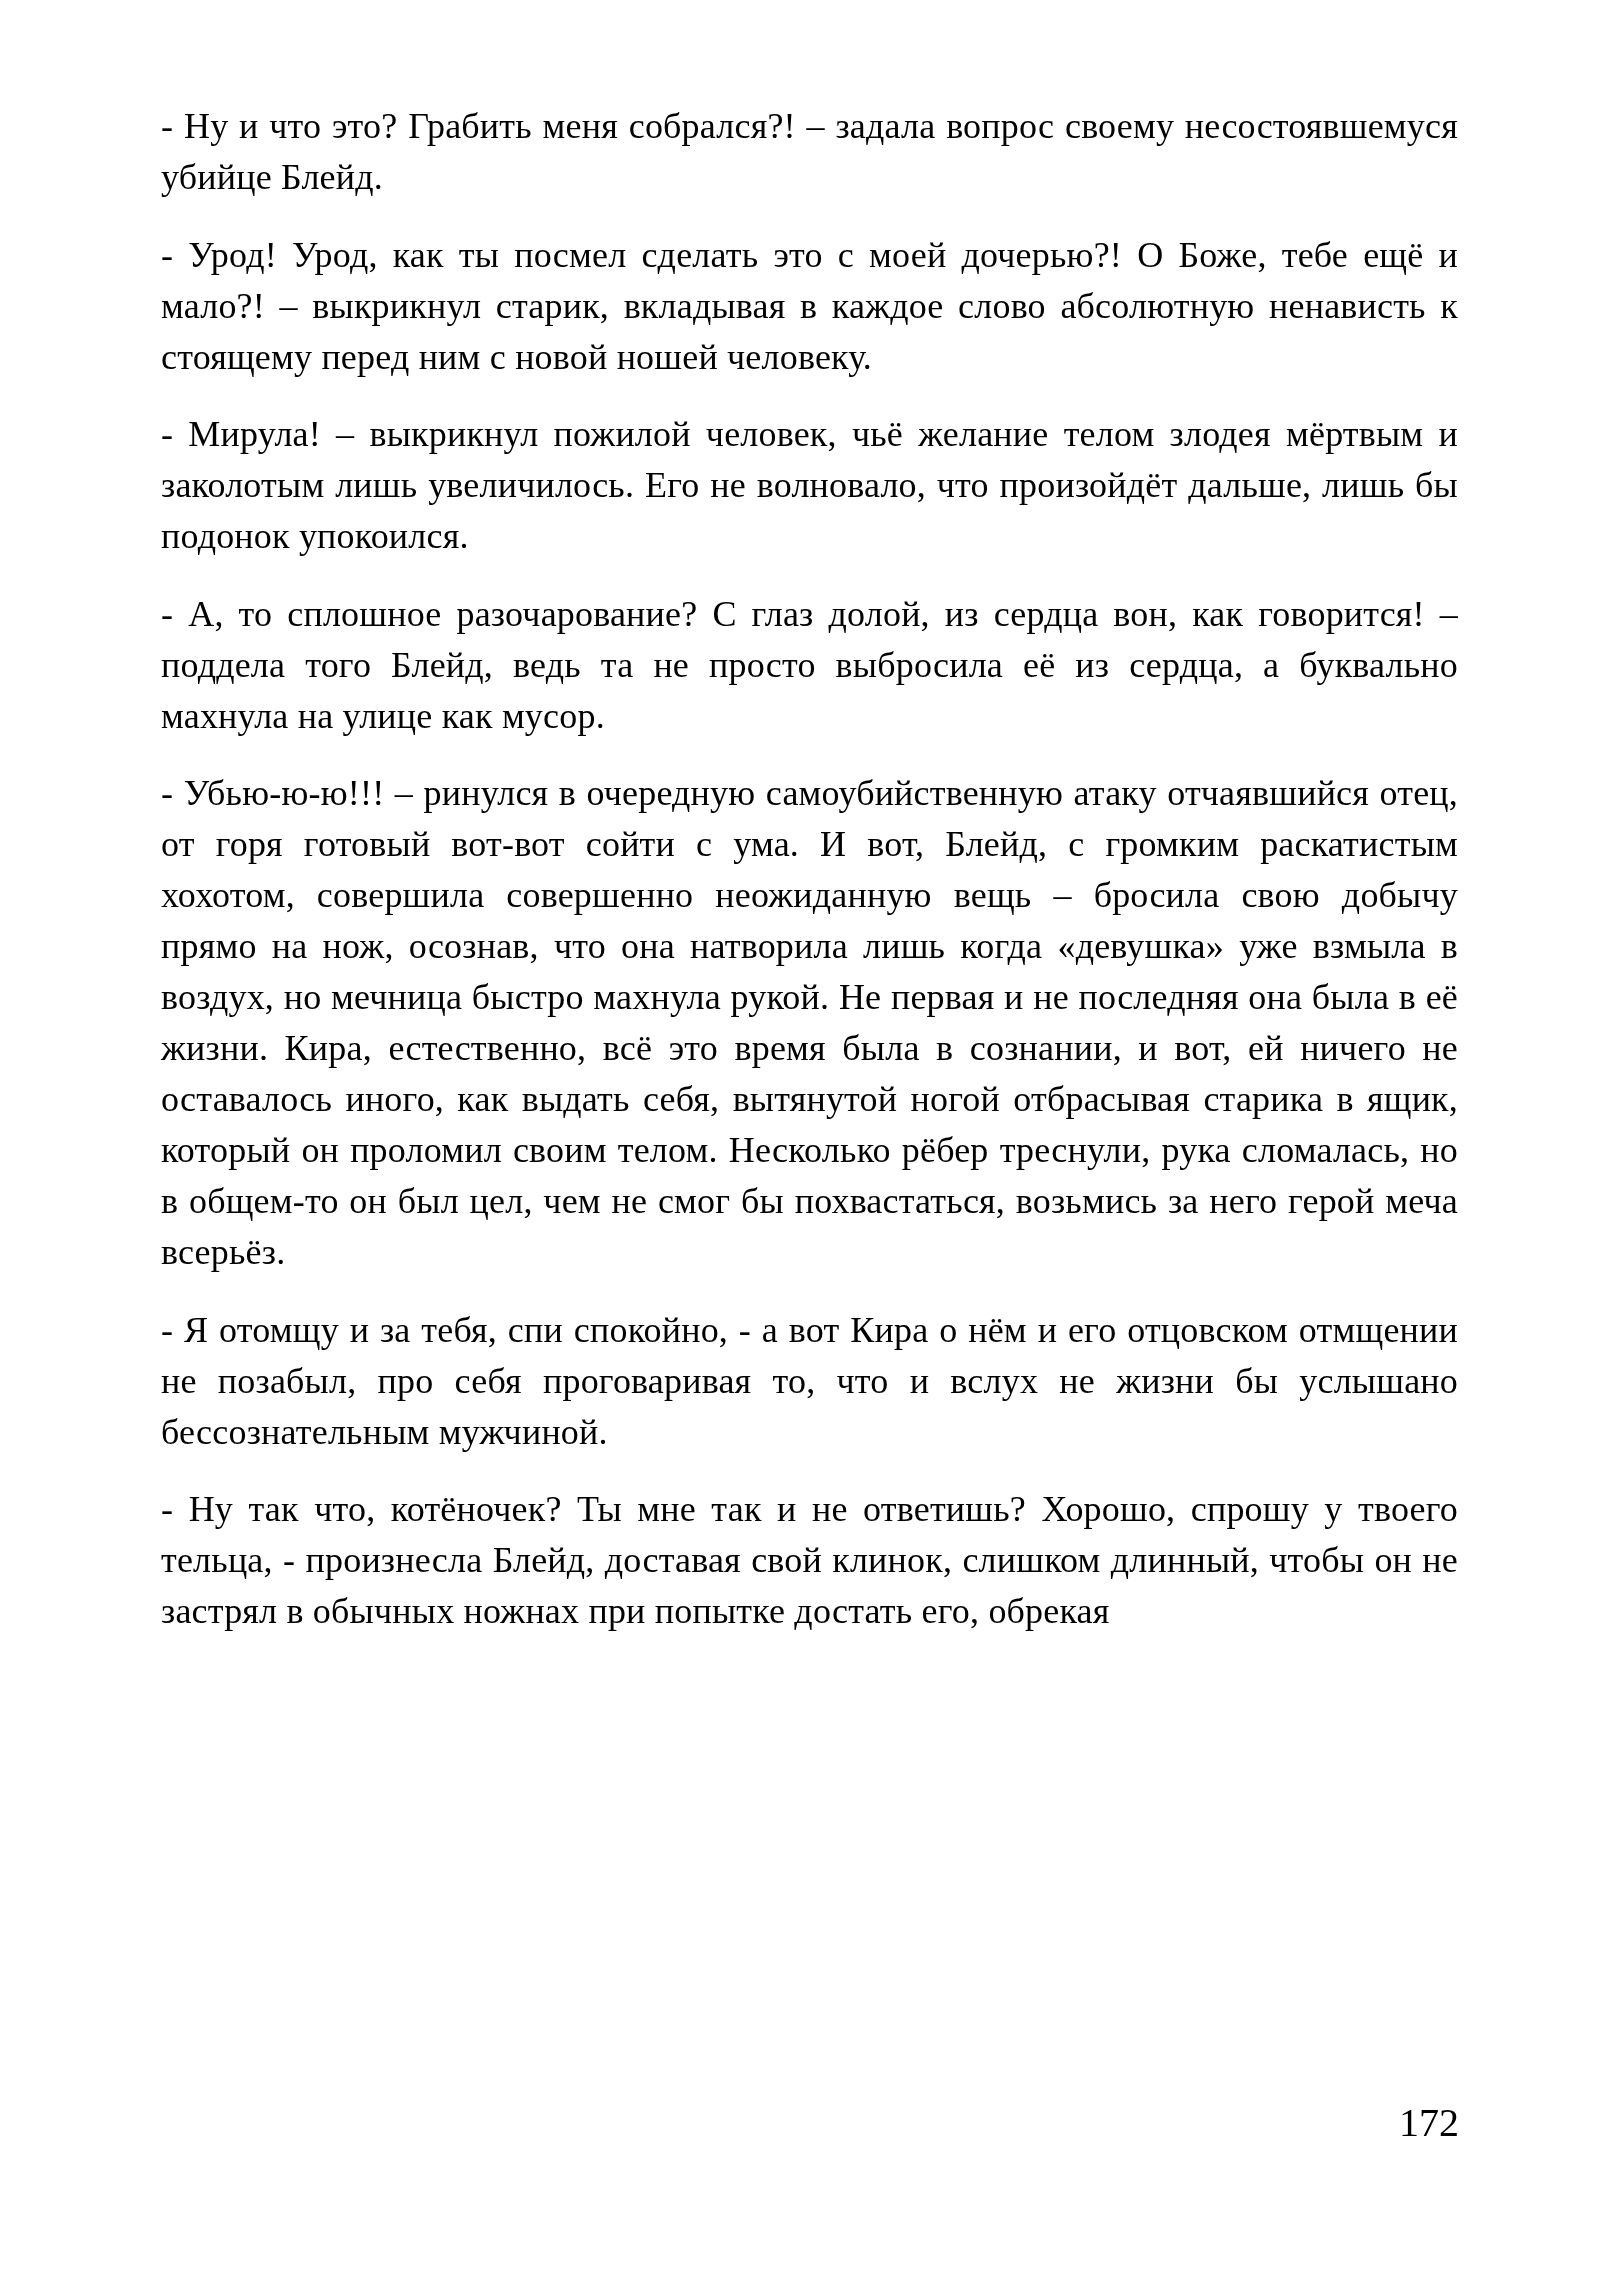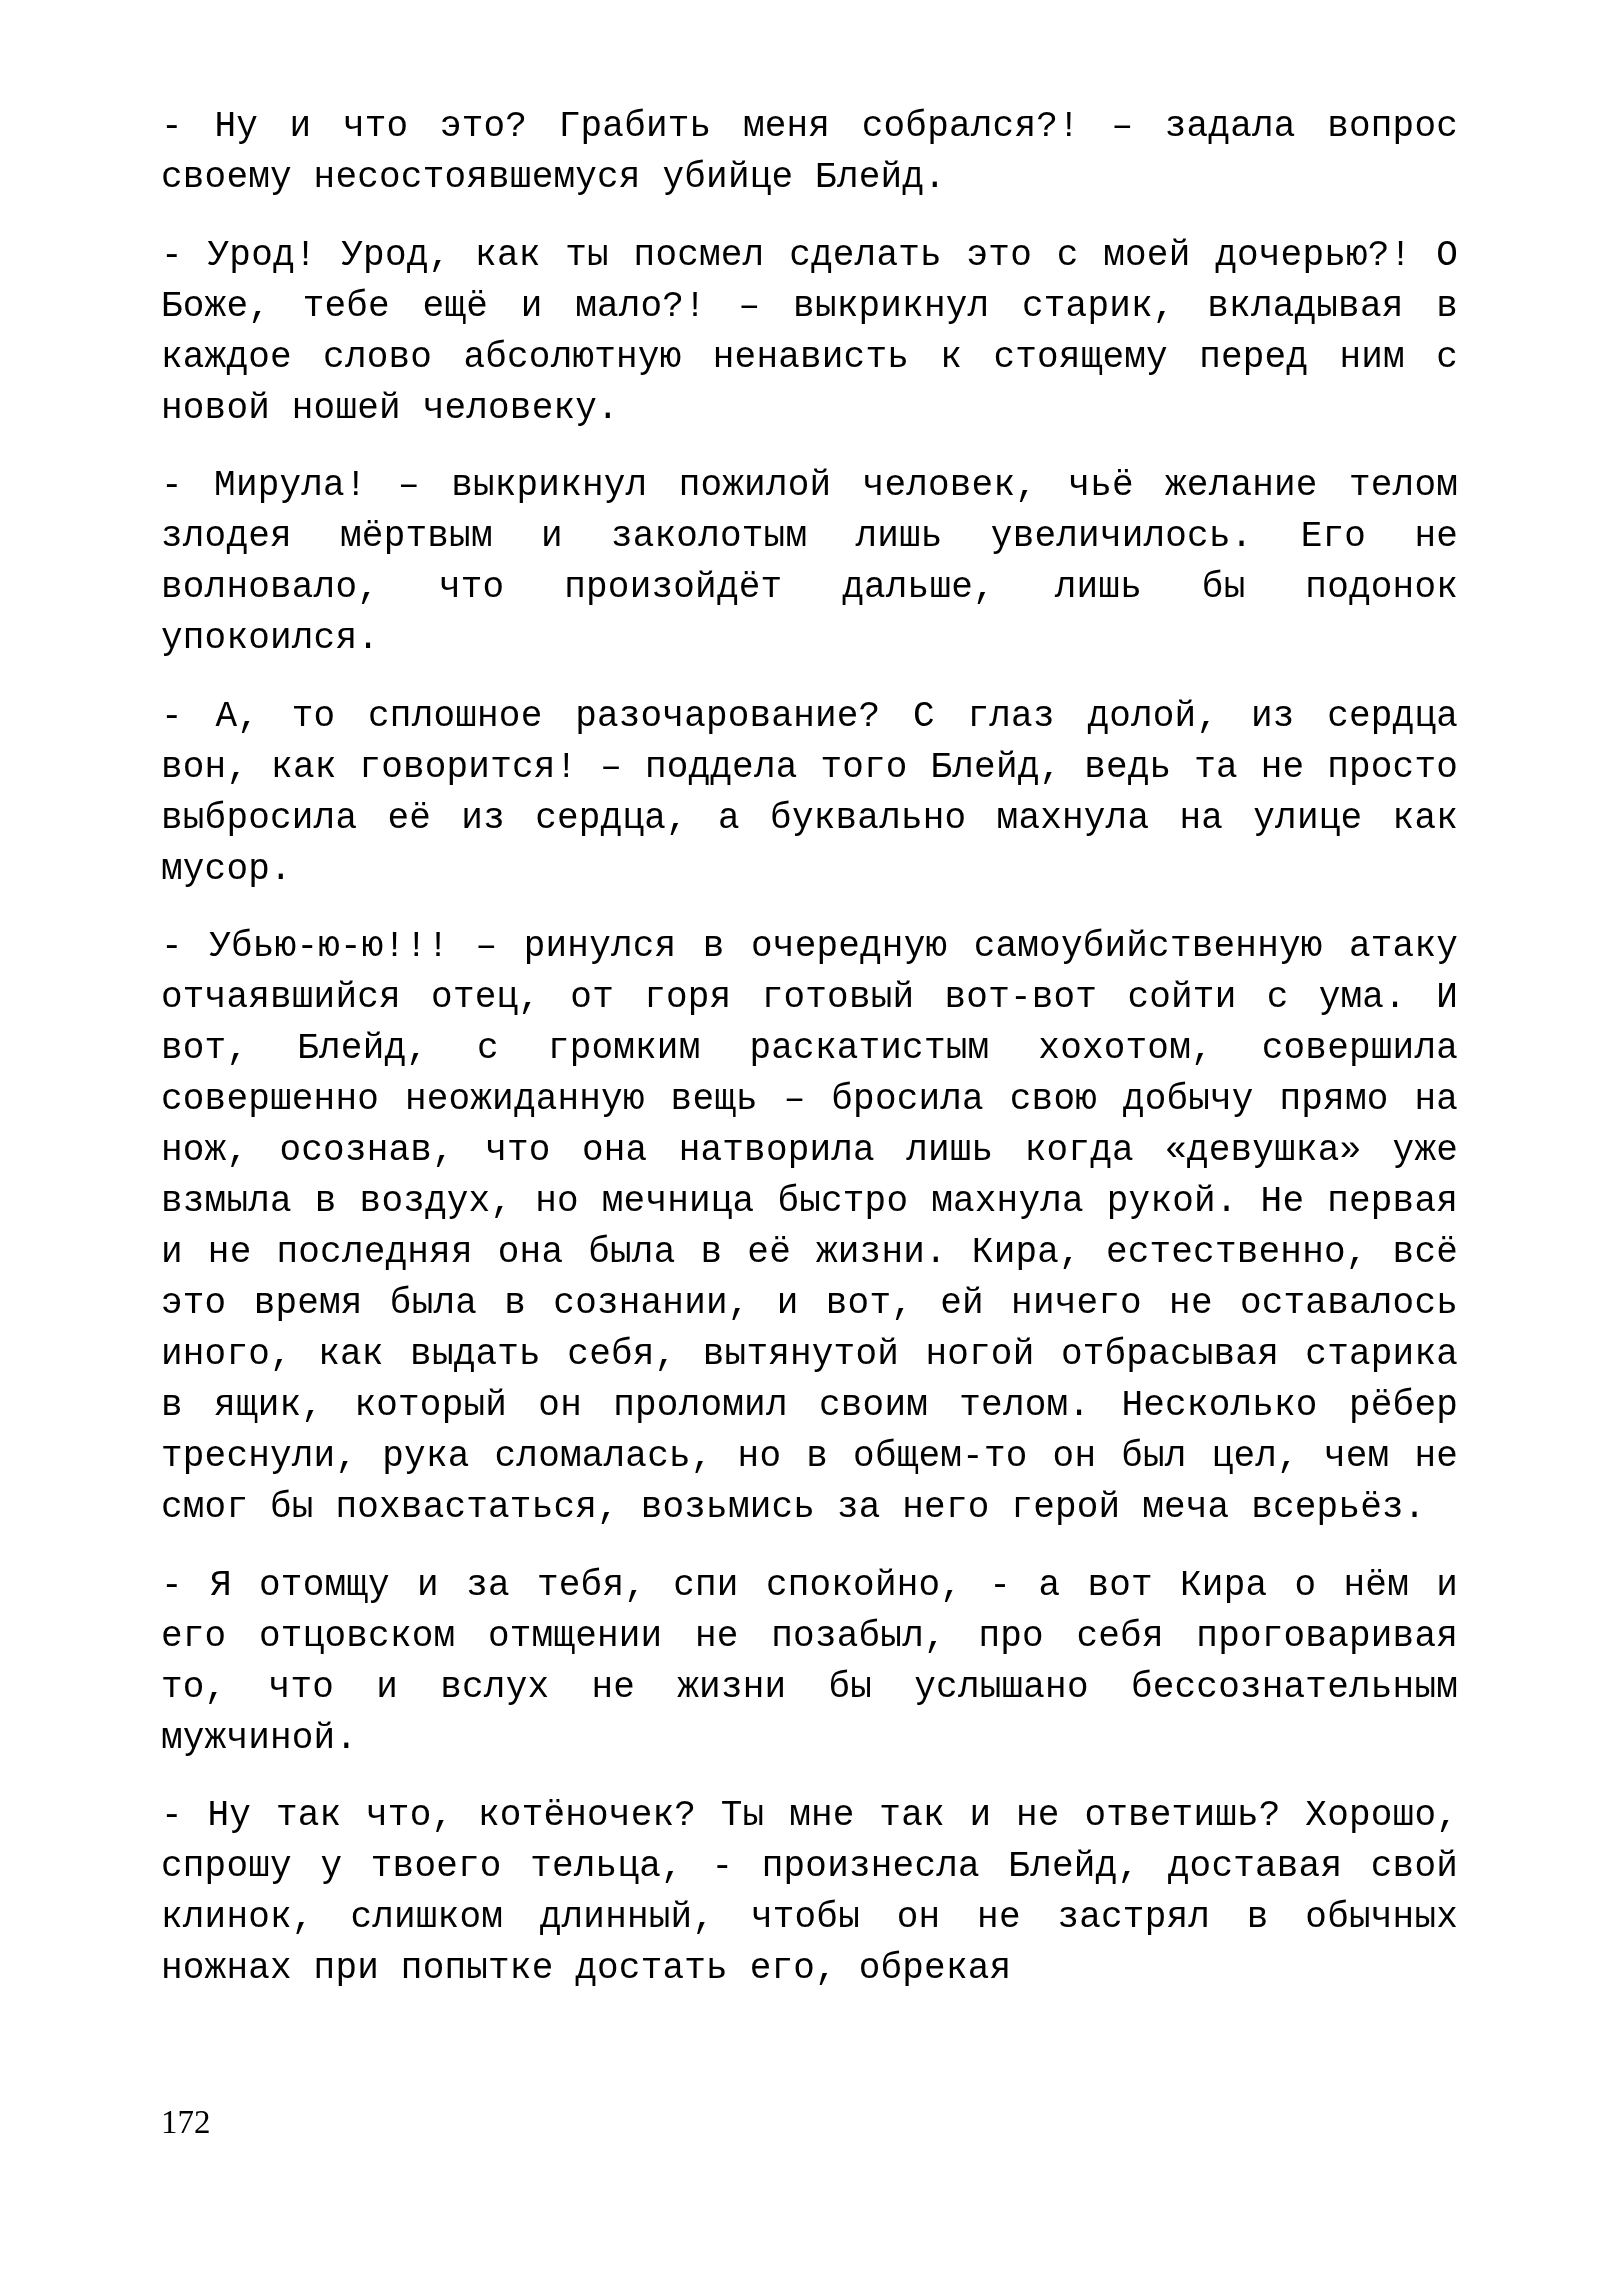--- a/index.html
+++ b/index.html
@@ -18,29 +18,28 @@
     color: #000000;
     overflow: hidden;
   }
   .page p {
     margin: 0 0 26.5px 0;
     font-size: 36px;
     line-height: 51px;
     text-align: justify;
     text-justify: inter-word;
     letter-spacing: 0.2px;
-    font-family: Liberation Mono, monospace;
   }
   .page-number {
     position: absolute;
     top: 2105px;
     left: 161px;
     width: 1298px;
-    text-align: left;
-    font-size: 33px;
+    text-align: right;
+    font-size: 40px;
     line-height: 35px;
   }
 </style>
 </head>
 <body>
 
 <div class="page">
   <p>- Ну и что это? Грабить меня собрался?! – задала вопрос своему несостоявшемуся убийце Блейд.</p>
   <p>- Урод! Урод, как ты посмел сделать это с моей дочерью?! О Боже, тебе ещё и мало?! – выкрикнул старик, вкладывая в каждое слово абсолютную ненависть к стоящему перед ним с новой ношей человеку.</p>
   <p>- Мирула! – выкрикнул пожилой человек, чьё желание телом злодея мёртвым и заколотым лишь увеличилось. Его не волновало, что произойдёт дальше, лишь бы подонок упокоился.</p>

